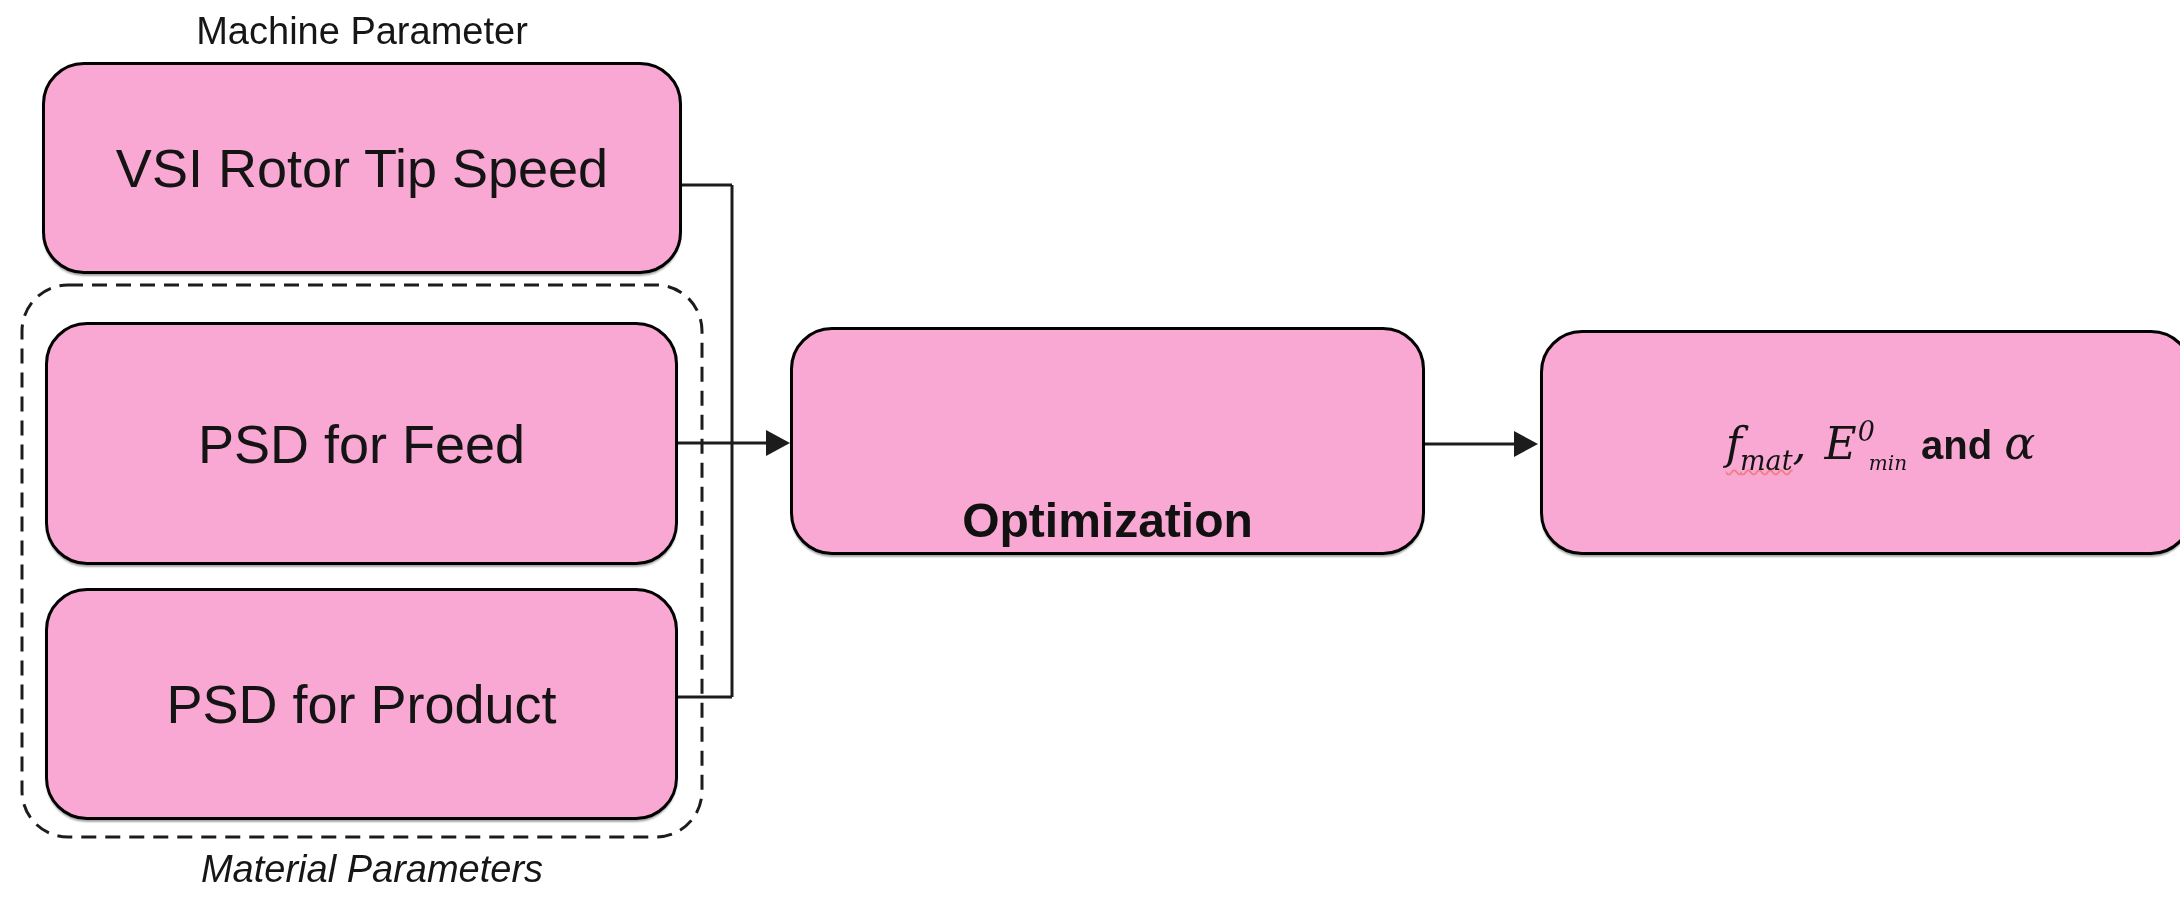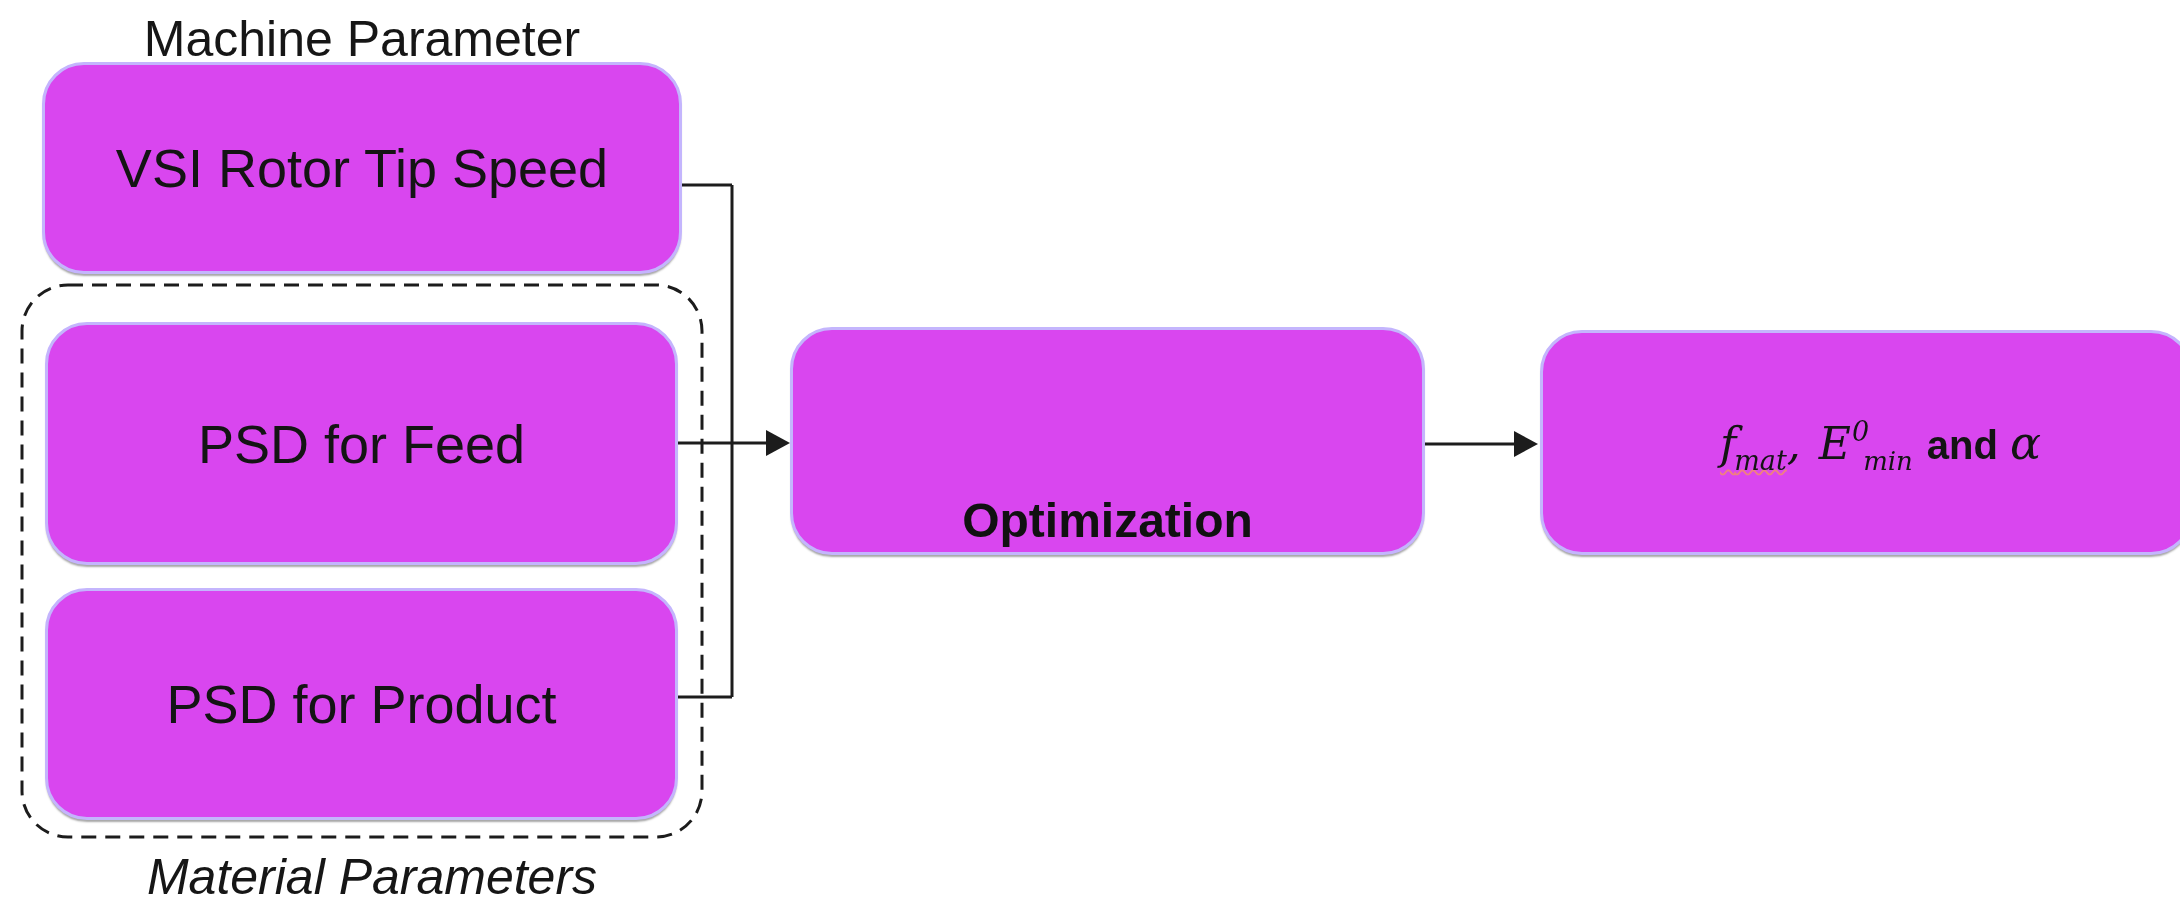--- a/index.html
+++ b/index.html
@@ -1,52 +1,52 @@
 <!DOCTYPE html>
 <html><head>
 <meta charset="utf-8">
 <style>
   html,body{margin:0;padding:0;background:#ffffff;}
   body{font-family:"Liberation Sans",sans-serif;color:#141414;}
   .canvas{position:relative;width:2180px;height:912px;background:#ffffff;overflow:hidden;}
   svg.connectors{position:absolute;left:0;top:0;width:2180px;height:912px;}
   .box{
     position:absolute;
-    background:#d946ef;
-    border:3px solid #c4b5fd;
+    background:#f9a8d4;
+    border:3px solid #000000;
     border-radius:42px;
     display:flex;
     flex-direction:column;
     align-items:center;
     justify-content:center;
     text-align:center;
     box-shadow:0 3px 2px -1px rgba(0,0,0,0.35);
   }
   .node-text{font-size:54px;font-weight:400;color:#141414;letter-spacing:0px;}
   .opt-text{font-size:48px;font-weight:700;line-height:1.32;color:#111;}
-  .label{position:absolute;text-align:center;font-size:50px;color:#161616;}
+  .label{position:absolute;text-align:center;font-size:38px;color:#161616;}
   
   .mathline{
     font-family:"DejaVu Serif","Liberation Serif",serif;
     font-style:italic;
     font-size:44px;
     color:#141414;
     display:flex;align-items:baseline;justify-content:center;
   }
   .fmat-group{
     text-decoration-line:underline;
     text-decoration-style:wavy;
     text-decoration-color:#f08080;
     text-decoration-thickness:2px;
     text-underline-offset:10px;
     text-decoration-skip-ink:none;
   }
   .msub{font-size:27px;font-style:italic;vertical-align:baseline;position:relative;top:11px;margin-left:-2px;}
   .msup{font-size:27px;font-style:italic;position:relative;top:-18px;margin-left:1px;}
-  .msub-after-sup{font-size:26px;font-style:italic;position:relative;top:11px;margin-left:-6px;}
+  .msub-after-sup{font-size:20px;font-style:italic;position:relative;top:11px;margin-left:-6px;}
   .and-word{
     font-family:"Liberation Sans",sans-serif;
     font-style:normal;font-weight:700;font-size:40px;
     margin:0 12px 0 14px;
   }
   .alpha{font-style:italic;font-size:46px;}
   .obtained-line{font-size:46px;font-weight:400;margin-top:4px;color:#141414;}
 </style>
 </head>
 <body>

